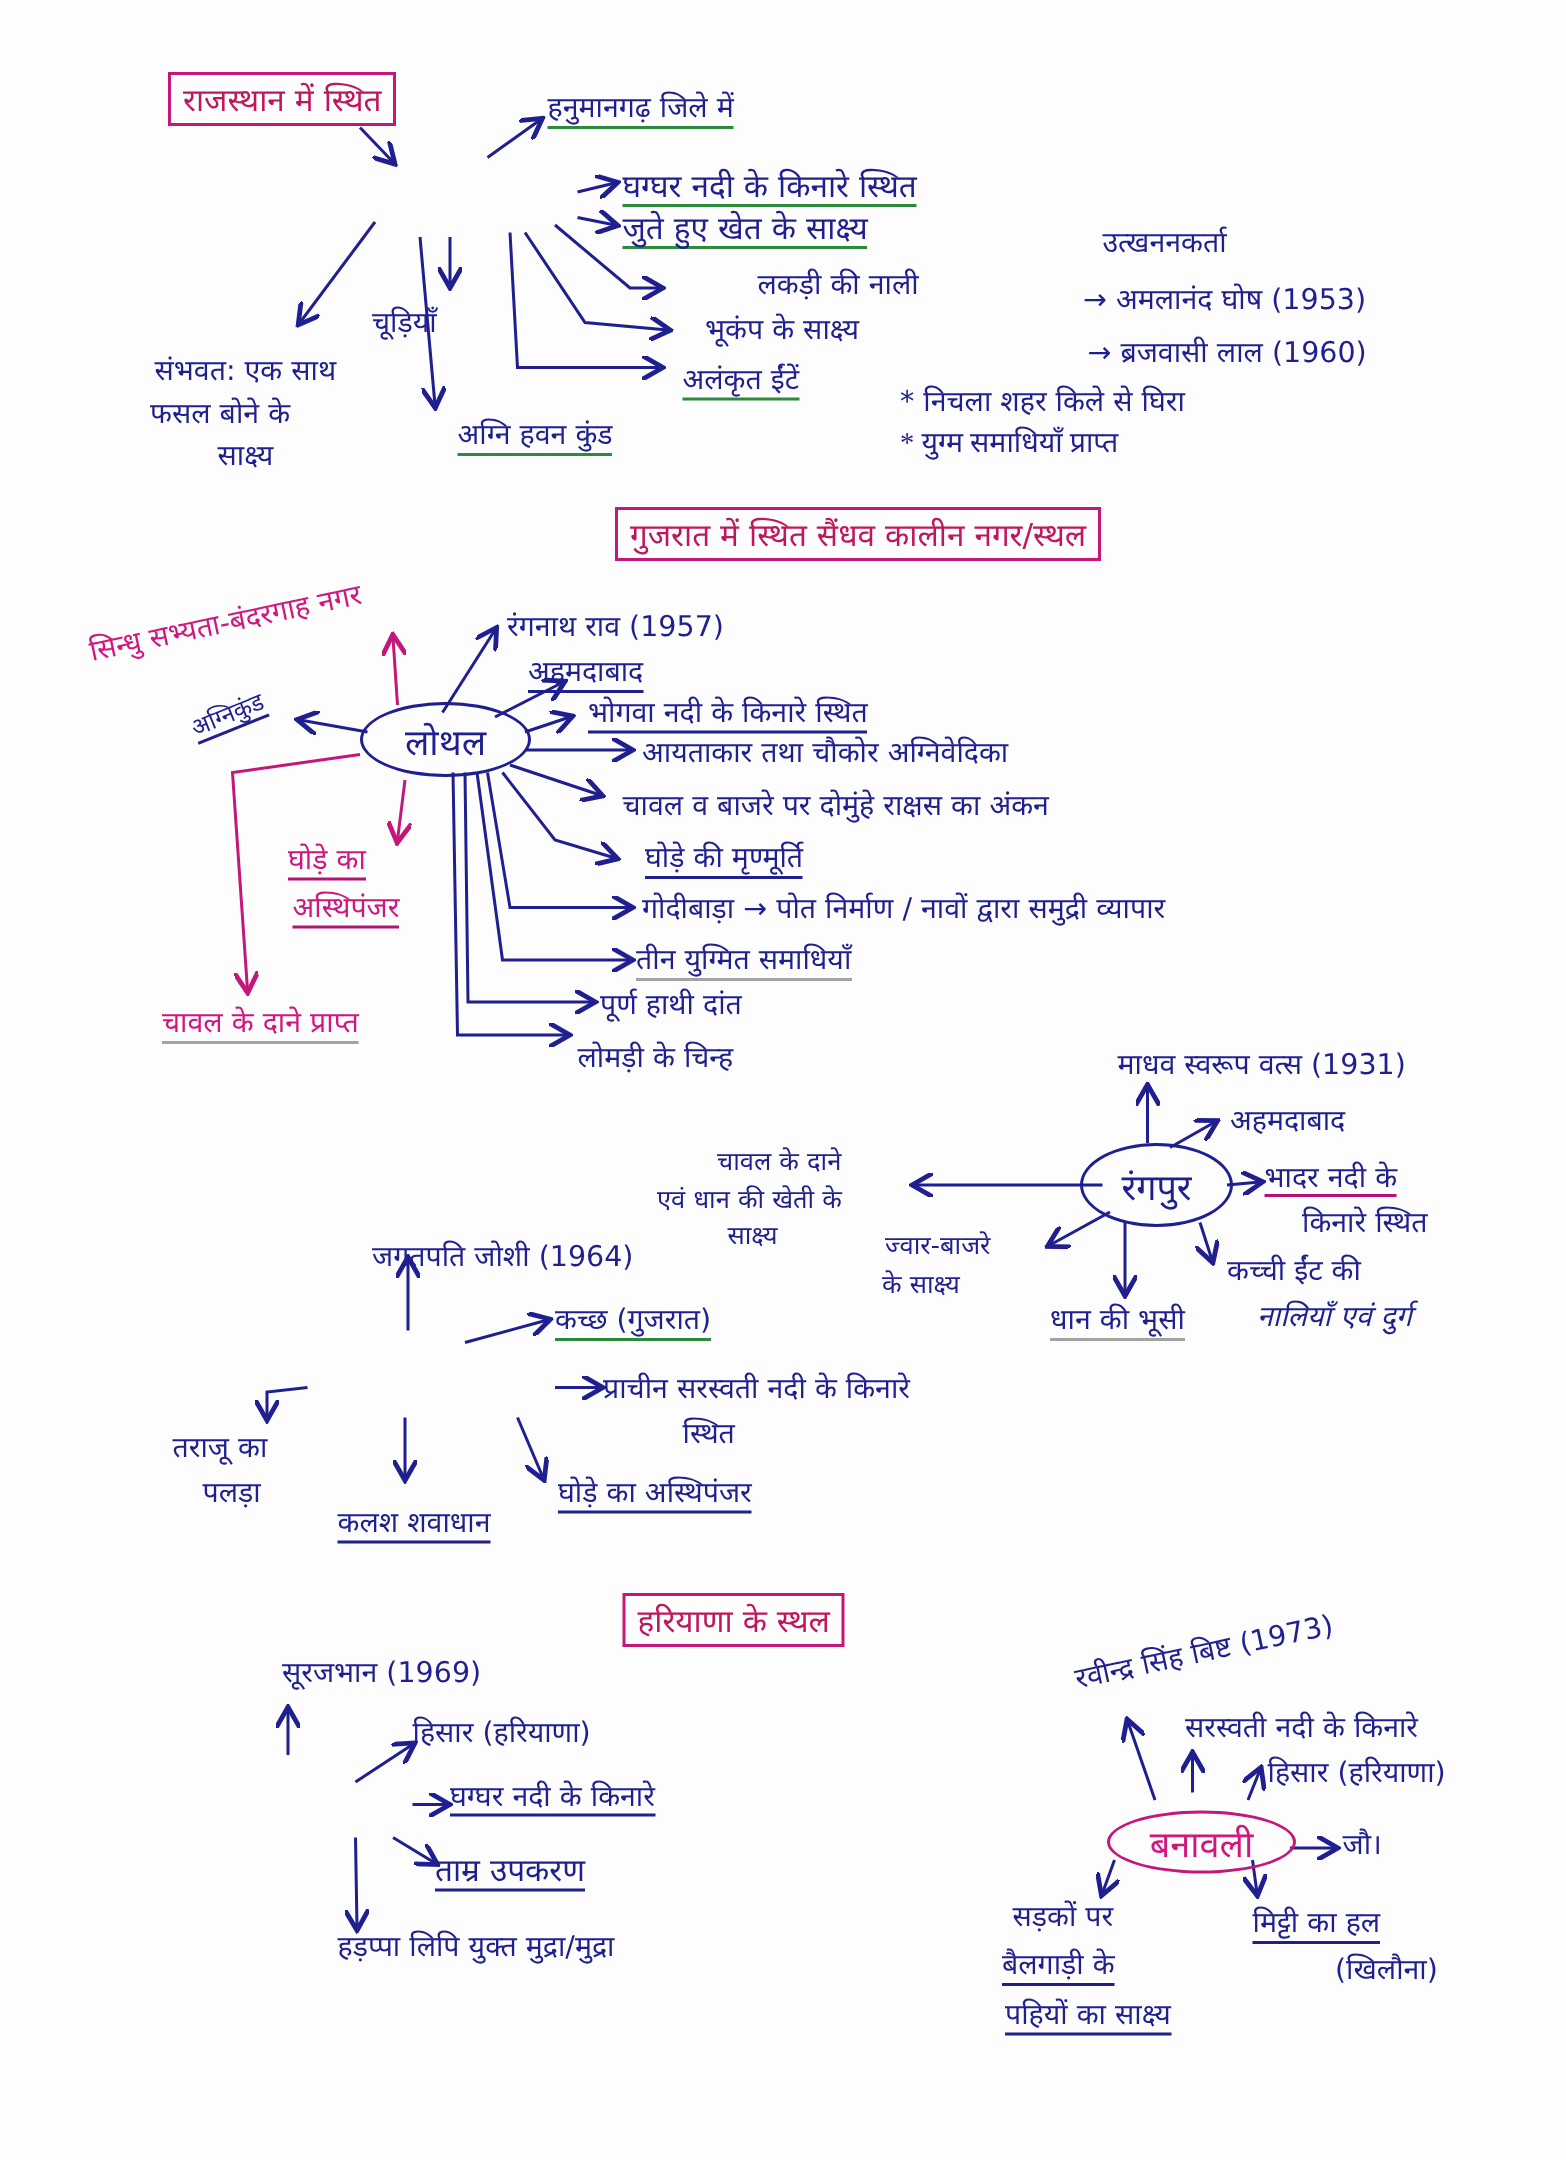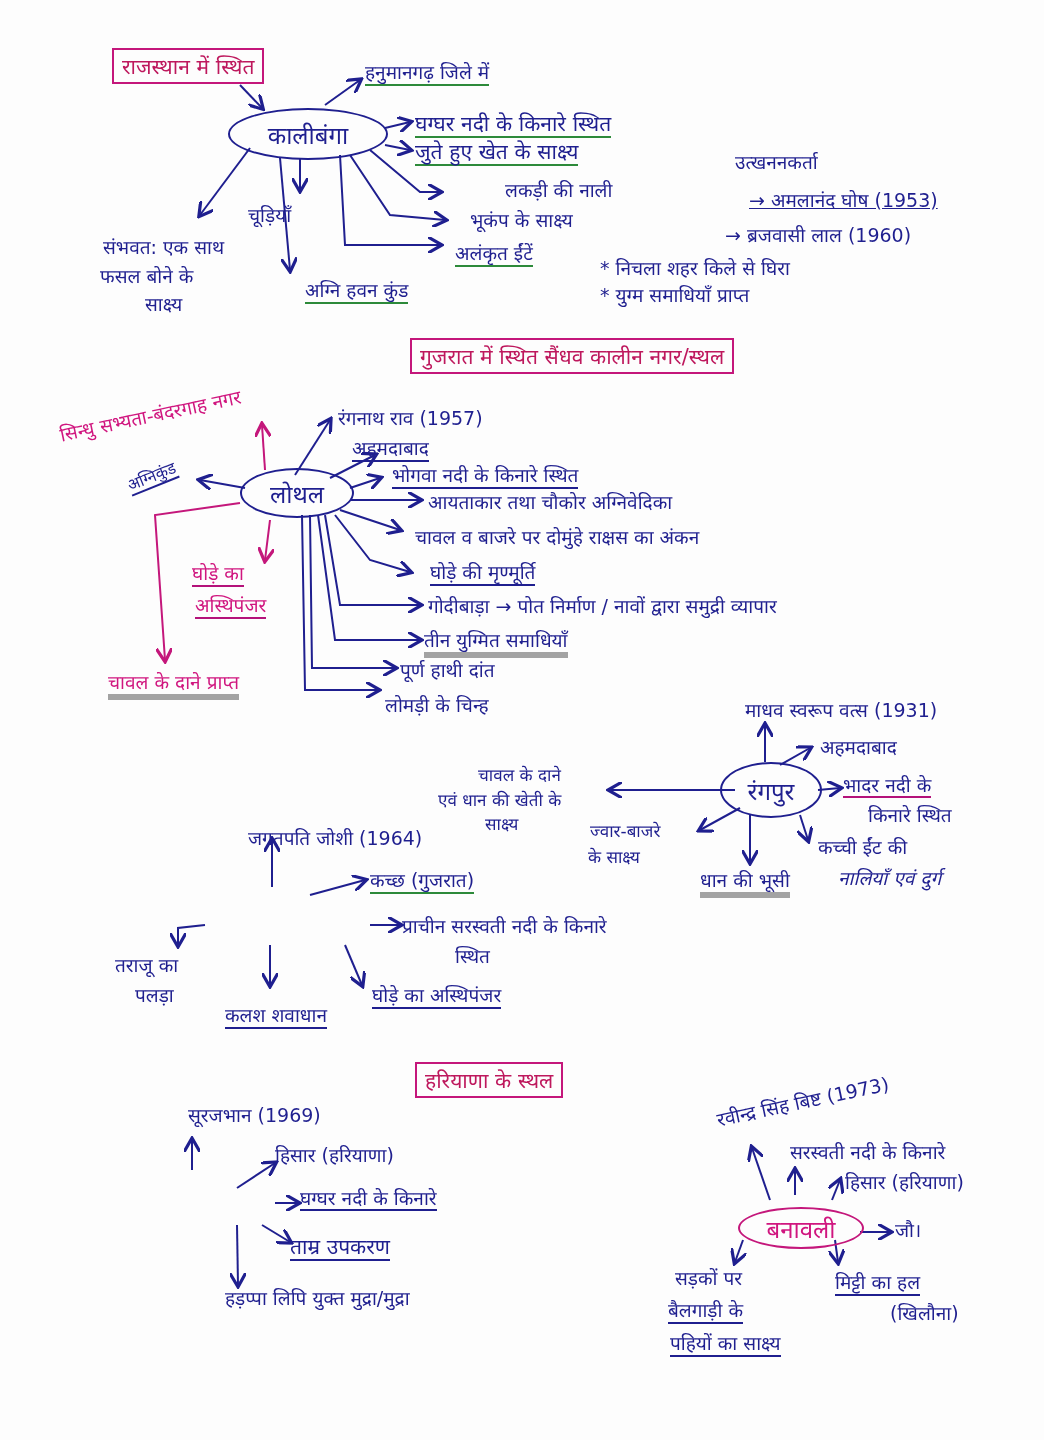--- a/index.html
+++ b/index.html
@@ -9,21 +9,21 @@
     font-family: "DejaVu Sans", sans-serif;
     color: #1e1e8a;
   }
   .page { position: absolute; inset: 0; }
   svg.lines { position: absolute; left: 0; top: 0; width: 1044px; height: 1440px; pointer-events: none; }
   .t { position: absolute; white-space: nowrap; font-size: 19px; line-height: 1.15; color: #1f1f8f; }
   .pink { color: #d0167f; }
   .ul-green { border-bottom: 2px solid #2d8a3a; }
   .ul-blue { border-bottom: 2px solid #1f1f8f; }
   .ul-pink { border-bottom: 2px solid #b4127a; }
-  .ul-purple { border-bottom: 6px solid #a3a3a3; text-align: right; }
+  .ul-purple { border-bottom: 2px solid #a3a3a3; text-align: right; }
   .box {
     position: absolute; border: 2.5px solid #c4177b; padding: 2px 8px;
     color: #be185d; font-size: 21px; white-space: nowrap;
   }
   .node {
     position: absolute; border: 2.5px solid #1f1f8f; border-radius: 50%;
     display: flex; align-items: center; justify-content: center;
     font-size: 24px; color: #1f1f8f;
   }
   .node.pinkn { border-color: #c4177b; color: #d0167f; }
@@ -97,37 +97,36 @@
     <path d="M835,1240 L838,1262"></path>
   </g>
   <g stroke="#c4177b" stroke-width="2" fill="none" marker-end="url(#ap)">
     <path d="M265,470 L262,425"></path>
     <path d="M270,520 L265,560"></path>
     <path d="M240,503 L155,515 L165,660"></path>
   </g>
 </svg>
 
 <div class="box" style="left:112px;top:48px;">राजस्थान में स्थित</div>
-<div class="node" style="left:228px;top:108px;width:156px;height:48px;">कालीबंगा</div>
 <div class="t ul-green" style="left:365px;top:62px;">हनुमानगढ़ जिले में</div>
 <div class="t ul-green" style="left:415px;top:112px;font-size:21px;">घग्घर नदी के किनारे स्थित</div>
 <div class="t ul-green" style="left:415px;top:140px;font-size:21px;">जुते हुए खेत के साक्ष्य</div>
 <div class="t" style="left:505px;top:180px;">लकड़ी की नाली</div>
 <div class="t" style="left:470px;top:210px;">भूकंप के साक्ष्य</div>
 <div class="t ul-green" style="left:455px;top:243px;">अलंकृत ईंटें</div>
 <div class="t ul-green" style="left:305px;top:280px;">अग्नि हवन कुंड</div>
 <div class="t" style="left:248px;top:205px;">चूड़ियाँ</div>
 <div class="t" style="left:103px;top:237px;">संभवत: एक साथ</div>
 <div class="t" style="left:100px;top:266px;">फसल बोने के</div>
 <div class="t" style="left:145px;top:294px;">साक्ष्य</div>
 <div class="t" style="left:735px;top:152px;">उत्खननकर्ता</div>
-<div class="t" style="left:749px;top:190px;text-decoration:underline;">→ <span>अमलानंद घोष (1953)</span></div>
+<div class="t" style="left:722px;top:190px;">→ <span>अमलानंद घोष (1953)</span></div>
 <div class="t" style="left:725px;top:225px;">→ <span>ब्रजवासी लाल (1960)</span></div>
 <div class="t" style="left:600px;top:258px;">* निचला शहर किले से घिरा</div>
-<div class="t" style="left:600px;top:285px;">* युग्म समाधियाँ प्राप्त</div>
+<div class="t" style="left:600px;top:285px;font-family:Liberation Serif, serif;">* युग्म समाधियाँ प्राप्त</div>
 
 <div class="box" style="left:410px;top:338px;">गुजरात में स्थित सैंधव कालीन नगर/स्थल</div>
 
 <div class="node" style="left:240px;top:468px;width:110px;height:46px;">लोथल</div>
 <div class="t pink" style="left:58px;top:425px;transform:rotate(-12deg);transform-origin:left top;">सिन्धु सभ्यता-बंदरगाह नगर</div>
 <div class="t ul-blue" style="left:125px;top:478px;transform:rotate(-22deg);transform-origin:left top;font-size:16px;">अग्निकुंड</div>
 <div class="t pink ul-pink" style="left:192px;top:563px;">घोड़े का</div>
 <div class="t pink ul-pink" style="left:195px;top:595px;">अस्थिपंजर</div>
 <div class="t pink ul-purple" style="left:108px;top:672px;">चावल के दाने प्राप्त</div>
 <div class="t" style="left:338px;top:408px;">रंगनाथ राव (1957)</div>

